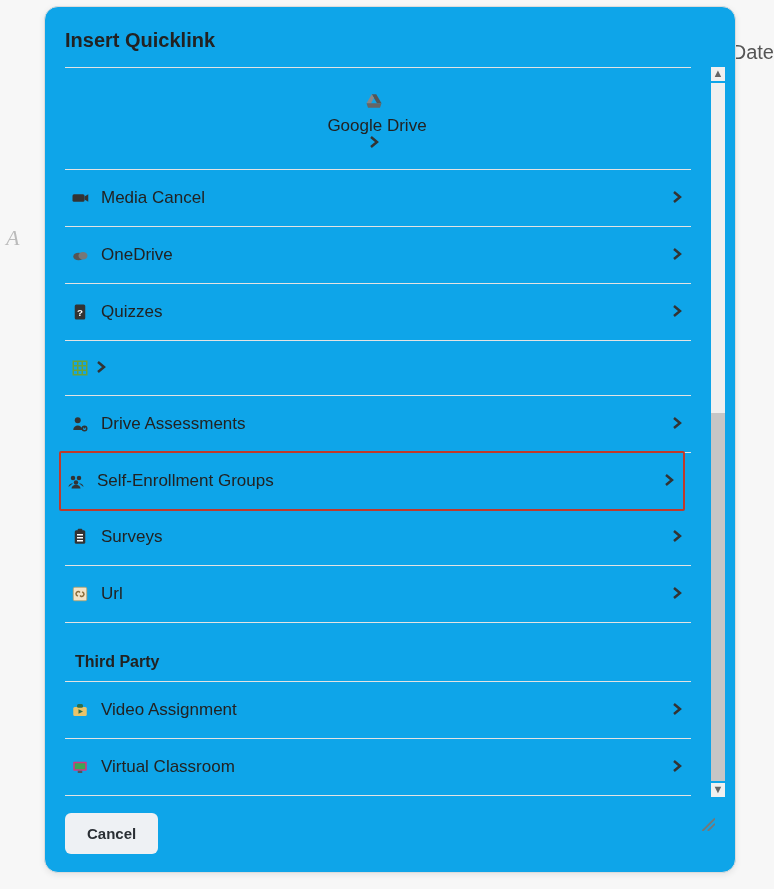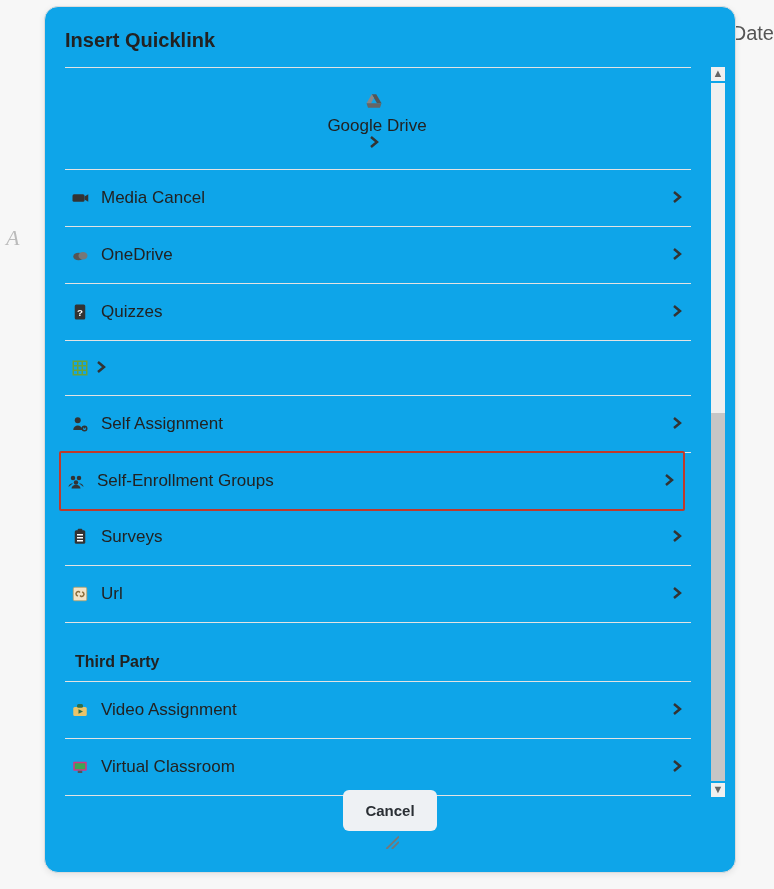--- a/index.html
+++ b/index.html
@@ -1,16 +1,16 @@
 <!DOCTYPE html>
 <html><head>
 <meta charset="utf-8">
 <style>
   html,body { margin:0; padding:0; font-family:"Segoe UI",Arial,sans-serif; background:#f7f7f7; width:774px; height:889px; }
-  .bg-label { position:absolute; top:22px; right:0; color:#555; font-size:20px; }
+  .bg-label { position:absolute; top:41px; right:0; color:#555; font-size:20px; }
   .modal {
     position:absolute; left:44px; top:6px; width:690px; height:865px;
     background:#0ea5e9; border:1px solid #dcdcdc; border-radius:14px;
     box-shadow:0 2px 6px rgba(0,0,0,0.08);
   }
   .modal-header { display:flex; align-items:center; justify-content:space-between; padding:16px 20px 10px 20px; }
   .modal-header h2 { margin:0; font-size:20px; font-weight:700; color:#222; }
   .close-btn { background:none; border:none; font-size:22px; color:#333; cursor:pointer; padding:4px; }
   .scroll-area {
     position:relative; height:730px; overflow:hidden; margin:0 4px 0 0;
@@ -33,21 +33,21 @@
     background:none; border:none; border-bottom:1px solid #e3e3e3; cursor:pointer; text-align:left;
   }
   .list-item:first-child { border-top:1px solid #e3e3e3;flex-direction:column; }
   .list-item .icon { width:30px; display:flex; justify-content:center; align-items:center; flex:0 0 30px; }
   .list-item .icon svg { width:18px; height:18px; display:block; }
   .list-item .label { flex:1 1 auto; font-size:17px; color:#222; padding-left:6px; }
   .list-item .chevron { color:#333; }
   .list-item .chevron svg { width:12px; height:12px; stroke:#333; stroke-width:2.5; fill:none; }
   .highlight-box { border:2px solid #c0392b; margin:-2px -6px; border-radius:2px; }
   .section-title { font-size:16px; font-weight:700; color:#222; padding:30px 8px 10px 10px; }
-  .modal-footer { position:absolute; left:0; right:0; bottom:0; padding:18px 20px; display:flex; align-items:center; justify-content:space-between;flex-direction:column; }
+  .modal-footer { position:absolute; left:0; right:0; bottom:0; padding:18px 20px; display:flex; justify-content:space-between; }
   .cancel-btn {
     background:#eef1f4; border:none; border-radius:6px; color:#2a2f34; font-weight:700;
     font-size:15px; padding:12px 22px; cursor:pointer;
   }
   .resize-grip { color:#888; font-size:18px; letter-spacing:-4px; }
   .resize-grip svg { width:18px; height:18px; }
   .bg-toolbar-icon { position:absolute; left:6px; top:225px; color:#bbb; font-family:serif; font-size:22px; font-style:italic; }
 </style>
 </head>
 <body>
@@ -135,21 +135,21 @@
         </button>
         <button class="list-item">
           <span class="icon">
             <svg viewBox="0 0 24 24">
               <circle cx="9" cy="7" r="4" fill="#333"></circle>
               <path d="M3 20c0-4 3-6 6-6s6 2 6 6" fill="#333"></path>
               <circle cx="18" cy="18" r="3" fill="none" stroke="#333" stroke-width="2"></circle>
               <line x1="18" y1="15" x2="18" y2="18" stroke="#333" stroke-width="2"></line>
             </svg>
           </span>
-          <span class="label">Self Assignment</span>
+          <span class="label">Drive Assessments</span>
           <span class="chevron"><svg viewBox="0 0 12 12">
               <polyline points="3,1 9,6 3,11"></polyline>
             </svg></span>
         </button>
         <button class="list-item highlight-box">
           <span class="icon">
             <svg viewBox="0 0 24 24">
               <circle cx="8" cy="8" r="3" fill="#333"></circle>
               <circle cx="16" cy="8" r="3" fill="#333"></circle>
               <circle cx="12" cy="14" r="3" fill="#333"></circle>

